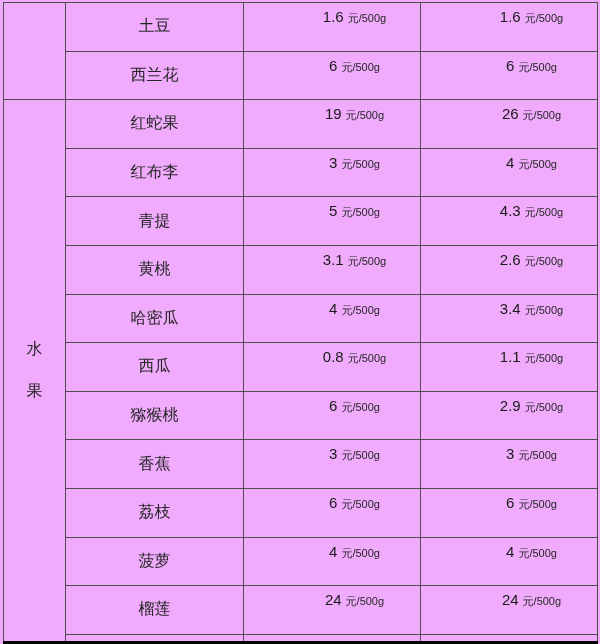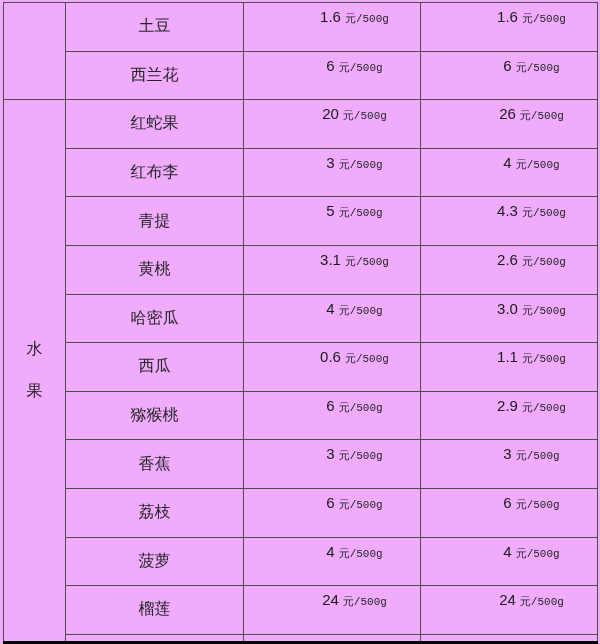--- a/index.html
+++ b/index.html
@@ -57,21 +57,21 @@
     padding-top: 5px;
     white-space: nowrap;
   }
   .price-line { display: inline-flex; align-items: baseline; gap: 4px; margin-left: 45px; }
   .num {
     font-family: "Liberation Sans", sans-serif;
     font-size: 15px;
     color: #1a1a1a;
   }
   .unit {
-    font-family: Liberation Mono, monospace;
+    font-family: Liberation Sans, sans-serif;
     font-size: 11px;
     color: #262626;
   }
 </style>
 </head>
 <body>
 
 <div class="page">
   <table class="price-table">
     <colgroup>
@@ -106,21 +106,21 @@
         </tr>
         <tr class="data-row">
           <td class="cat-cell" rowspan="12">
             <div class="cat-vertical">
               <span>水</span>
               <span>果</span>
             </div>
           </td>
           <td class="item-cell"><span>红蛇果</span></td>
           <td class="price-cell"><span class="price-line">
-              <span class="num">20</span>
+              <span class="num">19</span>
               <span class="unit">元/500g</span>
             </span></td>
           <td class="price-cell"><span class="price-line">
               <span class="num">26</span>
               <span class="unit">元/500g</span>
             </span></td>
         </tr>
         <tr class="data-row">
           <td class="item-cell"><span>红布李</span></td>
           <td class="price-cell"><span class="price-line">
@@ -154,28 +154,28 @@
               <span class="unit">元/500g</span>
             </span></td>
         </tr>
         <tr class="data-row">
           <td class="item-cell"><span>哈密瓜</span></td>
           <td class="price-cell"><span class="price-line">
               <span class="num">4</span>
               <span class="unit">元/500g</span>
             </span></td>
           <td class="price-cell"><span class="price-line">
-              <span class="num">3.0</span>
+              <span class="num">3.4</span>
               <span class="unit">元/500g</span>
             </span></td>
         </tr>
         <tr class="data-row">
           <td class="item-cell"><span>西瓜</span></td>
           <td class="price-cell"><span class="price-line">
-              <span class="num">0.6</span>
+              <span class="num">0.8</span>
               <span class="unit">元/500g</span>
             </span></td>
           <td class="price-cell"><span class="price-line">
               <span class="num">1.1</span>
               <span class="unit">元/500g</span>
             </span></td>
         </tr>
         <tr class="data-row">
           <td class="item-cell"><span>猕猴桃</span></td>
           <td class="price-cell"><span class="price-line">

